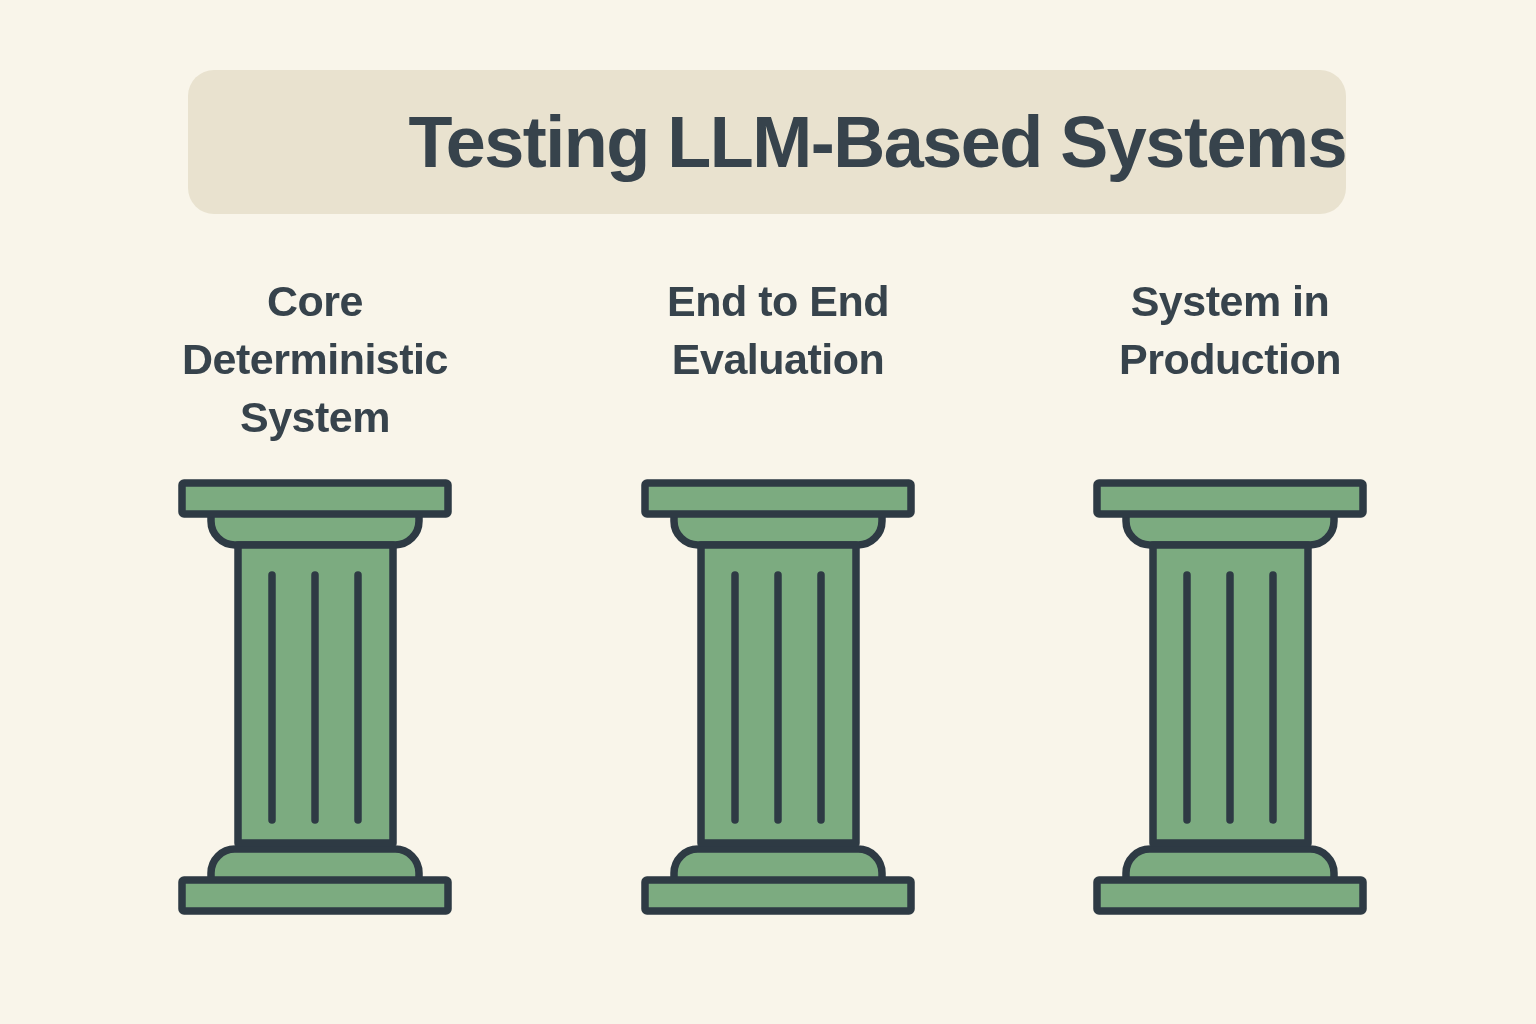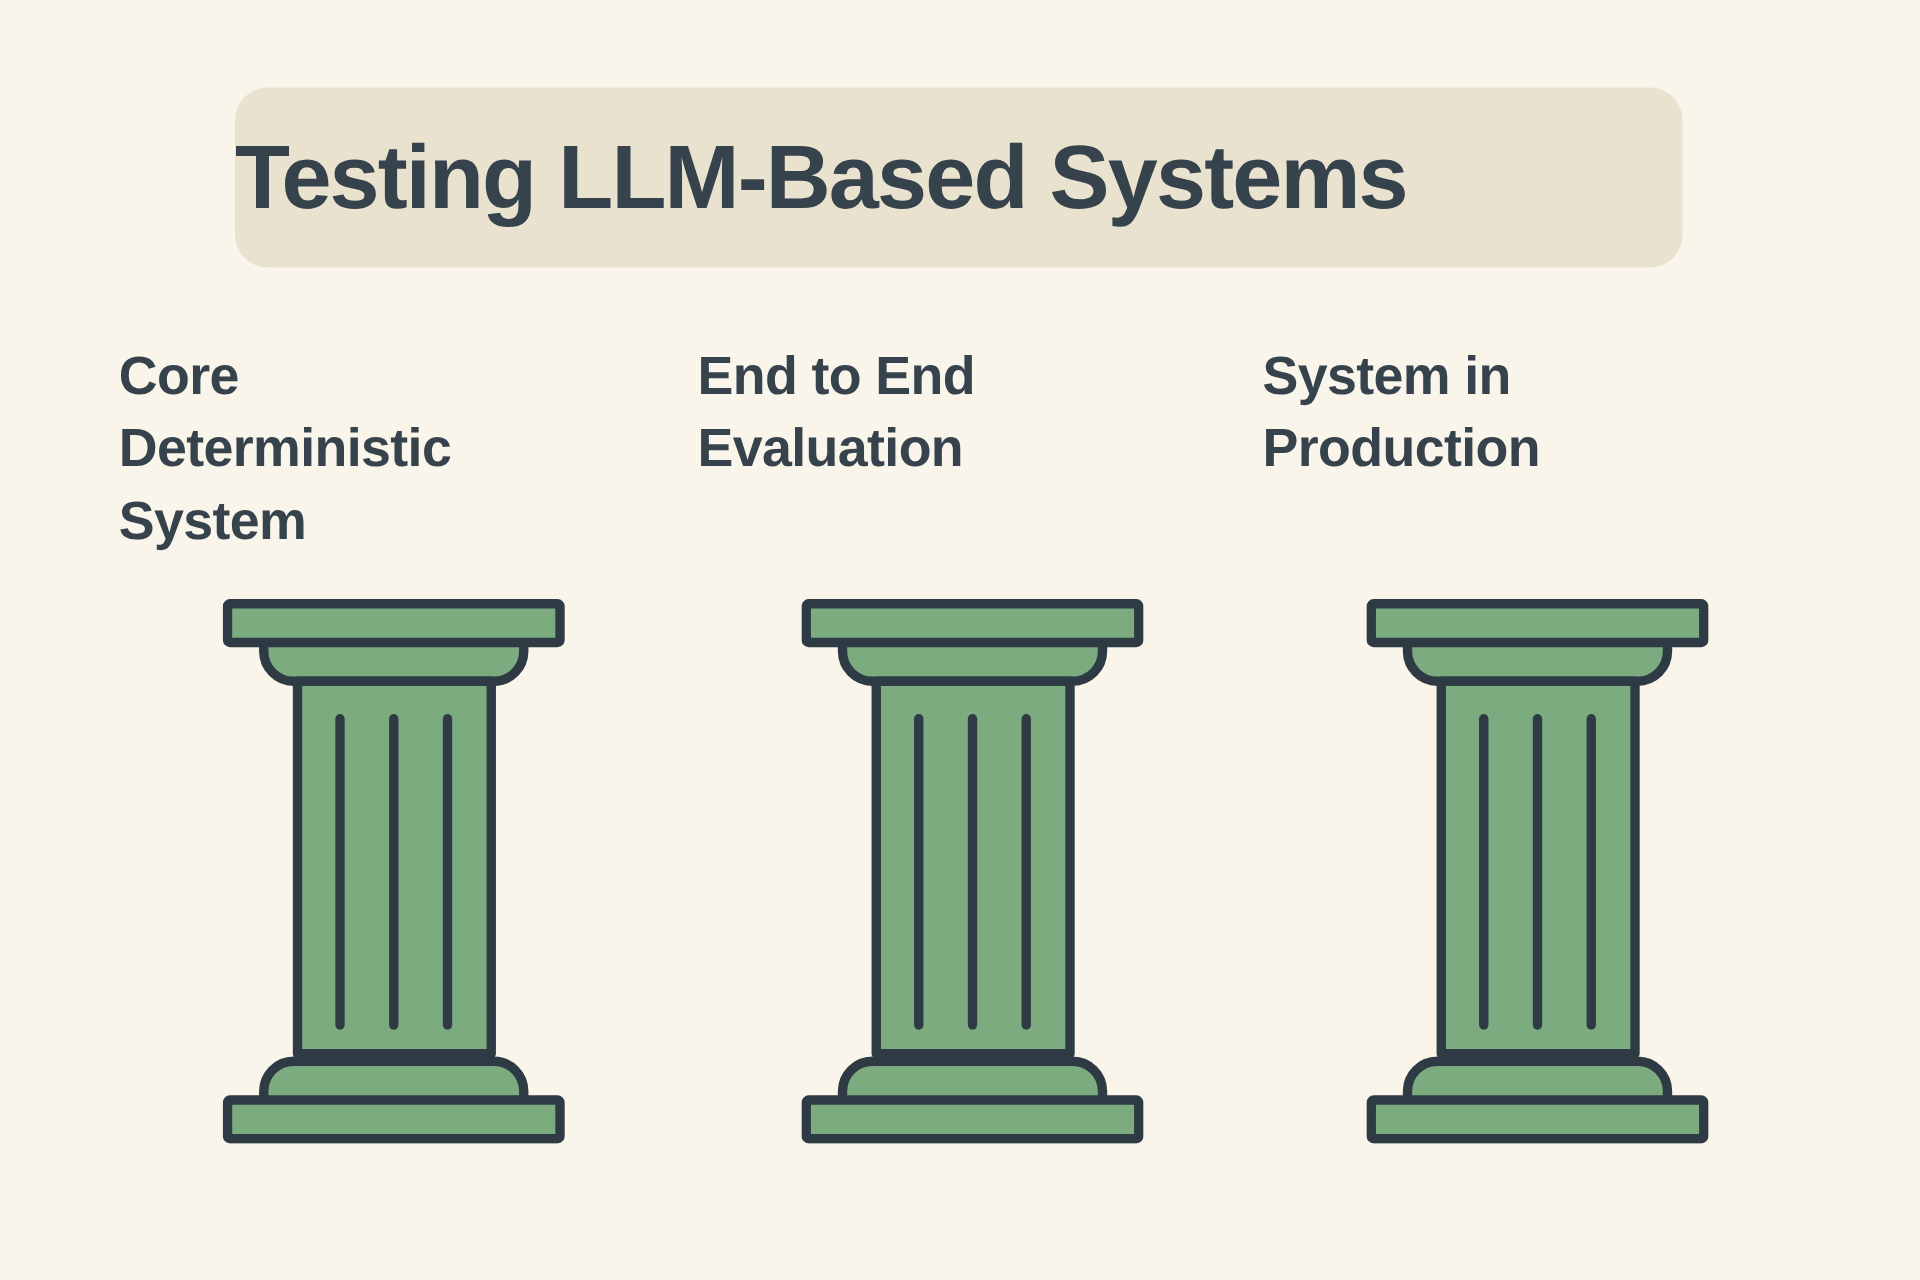--- a/index.html
+++ b/index.html
@@ -17,40 +17,41 @@
   .banner {
     position: absolute;
     left: 188px;
     top: 70px;
     width: 1158px;
     height: 144px;
     background: var(--banner, #E9E2CF);
     border-radius: 26px;
     display: flex;
     align-items: center;
-    justify-content: flex-start;
+    justify-content: flex-end;
   }
   .title {
     margin: 0;
     font-size: 72px;
     font-weight: bold;
     letter-spacing: -1.5px;
     color: var(--ink, #37434C);
     white-space: nowrap;
   }
   .column {
     position: absolute;
     top: 0;
     width: 440px;
   }
   .column .label {
     position: absolute;
     top: 272px;
     left: 0;
     width: 440px;
+    text-align: center;
     font-size: 43px;
     line-height: 58px;
     font-weight: bold;
     color: var(--ink, #37434C);
     white-space: pre-line;
     letter-spacing: -0.5px;
   }
   .column .pillar {
     position: absolute;
     top: 479px;

